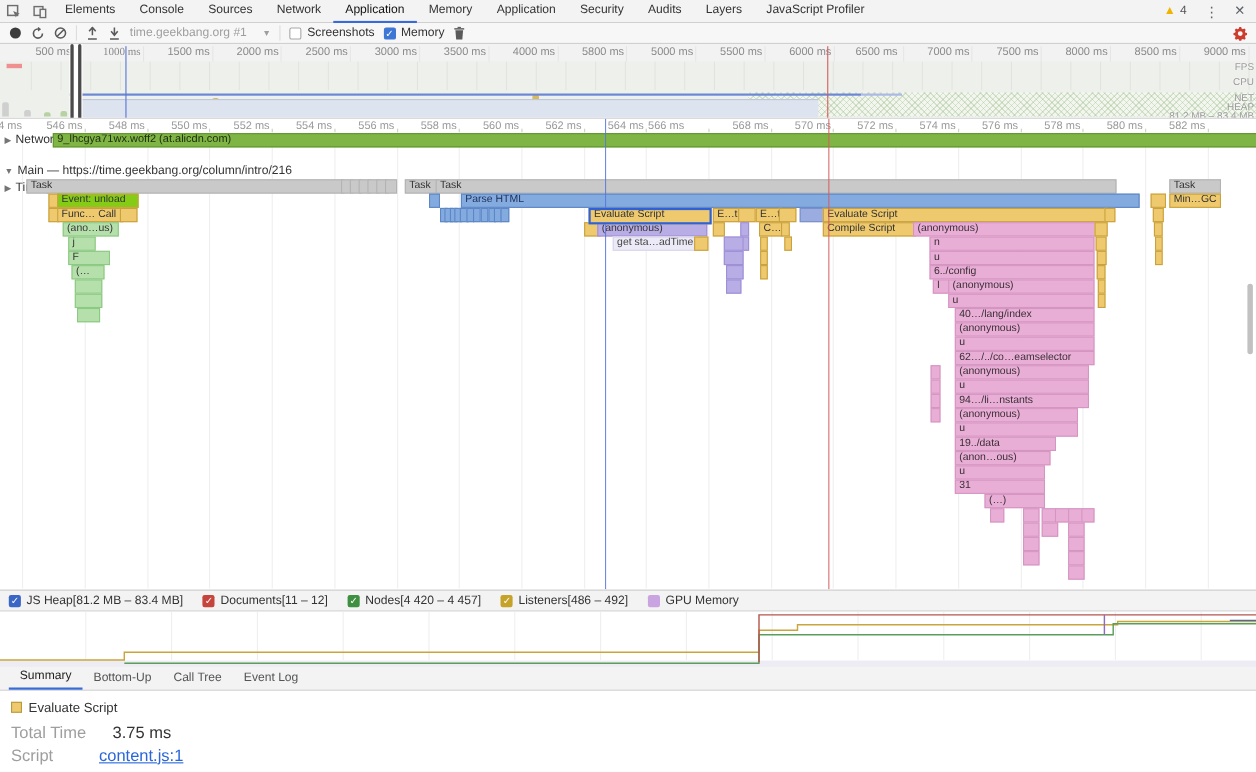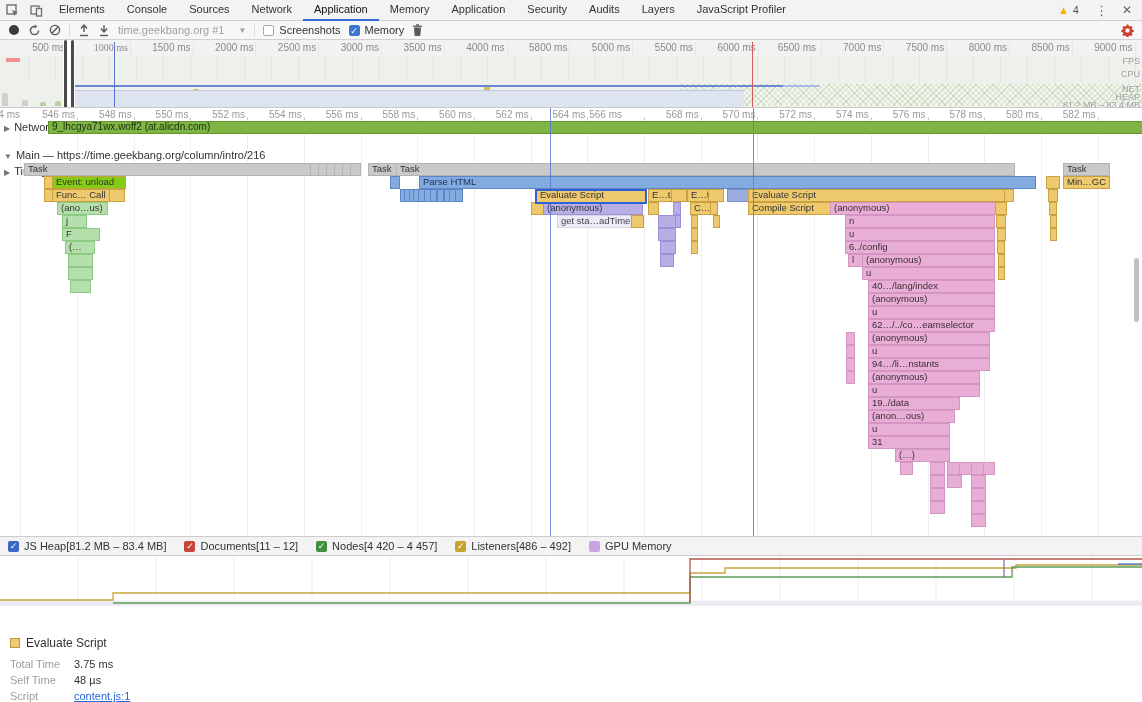--- a/index.html
+++ b/index.html
@@ -51,21 +51,21 @@
   
   #memchart{left:0;top:556px;width:1142px;height:50px;background:#fff;border-bottom:1px solid #dcdcdc;}
   
   #btabs{left:0;top:606px;width:1142px;height:22px;background:#f3f3f3;border-bottom:1px solid #ccc;display:flex;align-items:flex-end;padding-left:8px;}
   .btab{font-size:11px;color:#555;padding:0 10px;height:21px;line-height:21px;cursor:pointer;}
   .btab.active{color:#222;border-bottom:2px solid #366bd8;}
   
   #summary{left:0;top:628px;width:1142px;height:74px;background:#fff;padding:8px 0 0 10px;}
   #sum-title{display:flex;align-items:center;gap:6px;font-size:12px;color:#333;margin-bottom:8px;}
   .sum-sq{width:10px;height:10px;background:#eec96e;border:1px solid #b89a3e;box-sizing:border-box;}
-  .sum-row{font-size:11px;margin-bottom:4px;display:flex;gap:8px;}
+  .sum-row{font-size:15px;margin-bottom:4px;display:flex;gap:24px;}
   .sum-lab{color:#9e9e9e;min-width:56px;}
   .sum-val{color:#333;}
   .sum-link{color:#2a66d9;text-decoration:underline;cursor:pointer;}
   svg{display:block;}
 </style>
 </head>
 <body>
 
 <div id="stage">
 
@@ -541,35 +541,37 @@
         <line x1="1092" x2="1092" y1="0" y2="44" stroke="#efefef"></line>
         <rect x="0" y="44.5" width="1142" height="5.5" fill="#edecf4"></rect>
         <polyline points="0,44 113,44 113,37 690,37 690,17 725,17 725,12 1016,12 1016,9 1142,9" fill="none" stroke="#caa53d" stroke-width="1.3"></polyline>
         <polyline points="113,47 690,47 690,21 1012,21 1012,11 1142,11" fill="none" stroke="#5b9e5b" stroke-width="1.3"></polyline>
         <polyline points="690,46 690,3 1142,3" fill="none" stroke="#b5554d" stroke-width="1.3"></polyline>
         <polyline points="1004,3 1004,21" fill="none" stroke="#8e6bbf" stroke-width="1.3"></polyline>
         <polyline points="1118,8 1142,8" fill="none" stroke="#4169c8" stroke-width="1.3"></polyline>
       </svg>
     </div>
 
+  <div id="btabs" class="abs">
+      <span class="btab active">Summary</span>
+      <span class="btab">Bottom-Up</span>
+      <span class="btab">Call Tree</span>
+      <span class="btab">Event Log</span>
+    </div>
 
   <div id="summary" class="abs">
     <div id="sum-title">
       <span class="sum-sq"></span>
       <span>Evaluate Script</span>
     </div>
     <div id="sum-rows">
         <div class="sum-row">
           <span class="sum-lab">Total Time</span>
           <span class="sum-val">3.75 ms</span>
         </div>
         <div class="sum-row">
-          <span class="sum-lab">Self Time</span>
-          <span class="sum-val">48 µs</span>
-        </div>
-        <div class="sum-row">
           <span class="sum-lab">Script</span>
           <span class="sum-link">content.js:1</span>
         </div>
       </div>
   </div>
 
 </div>
 
 </body></html>

